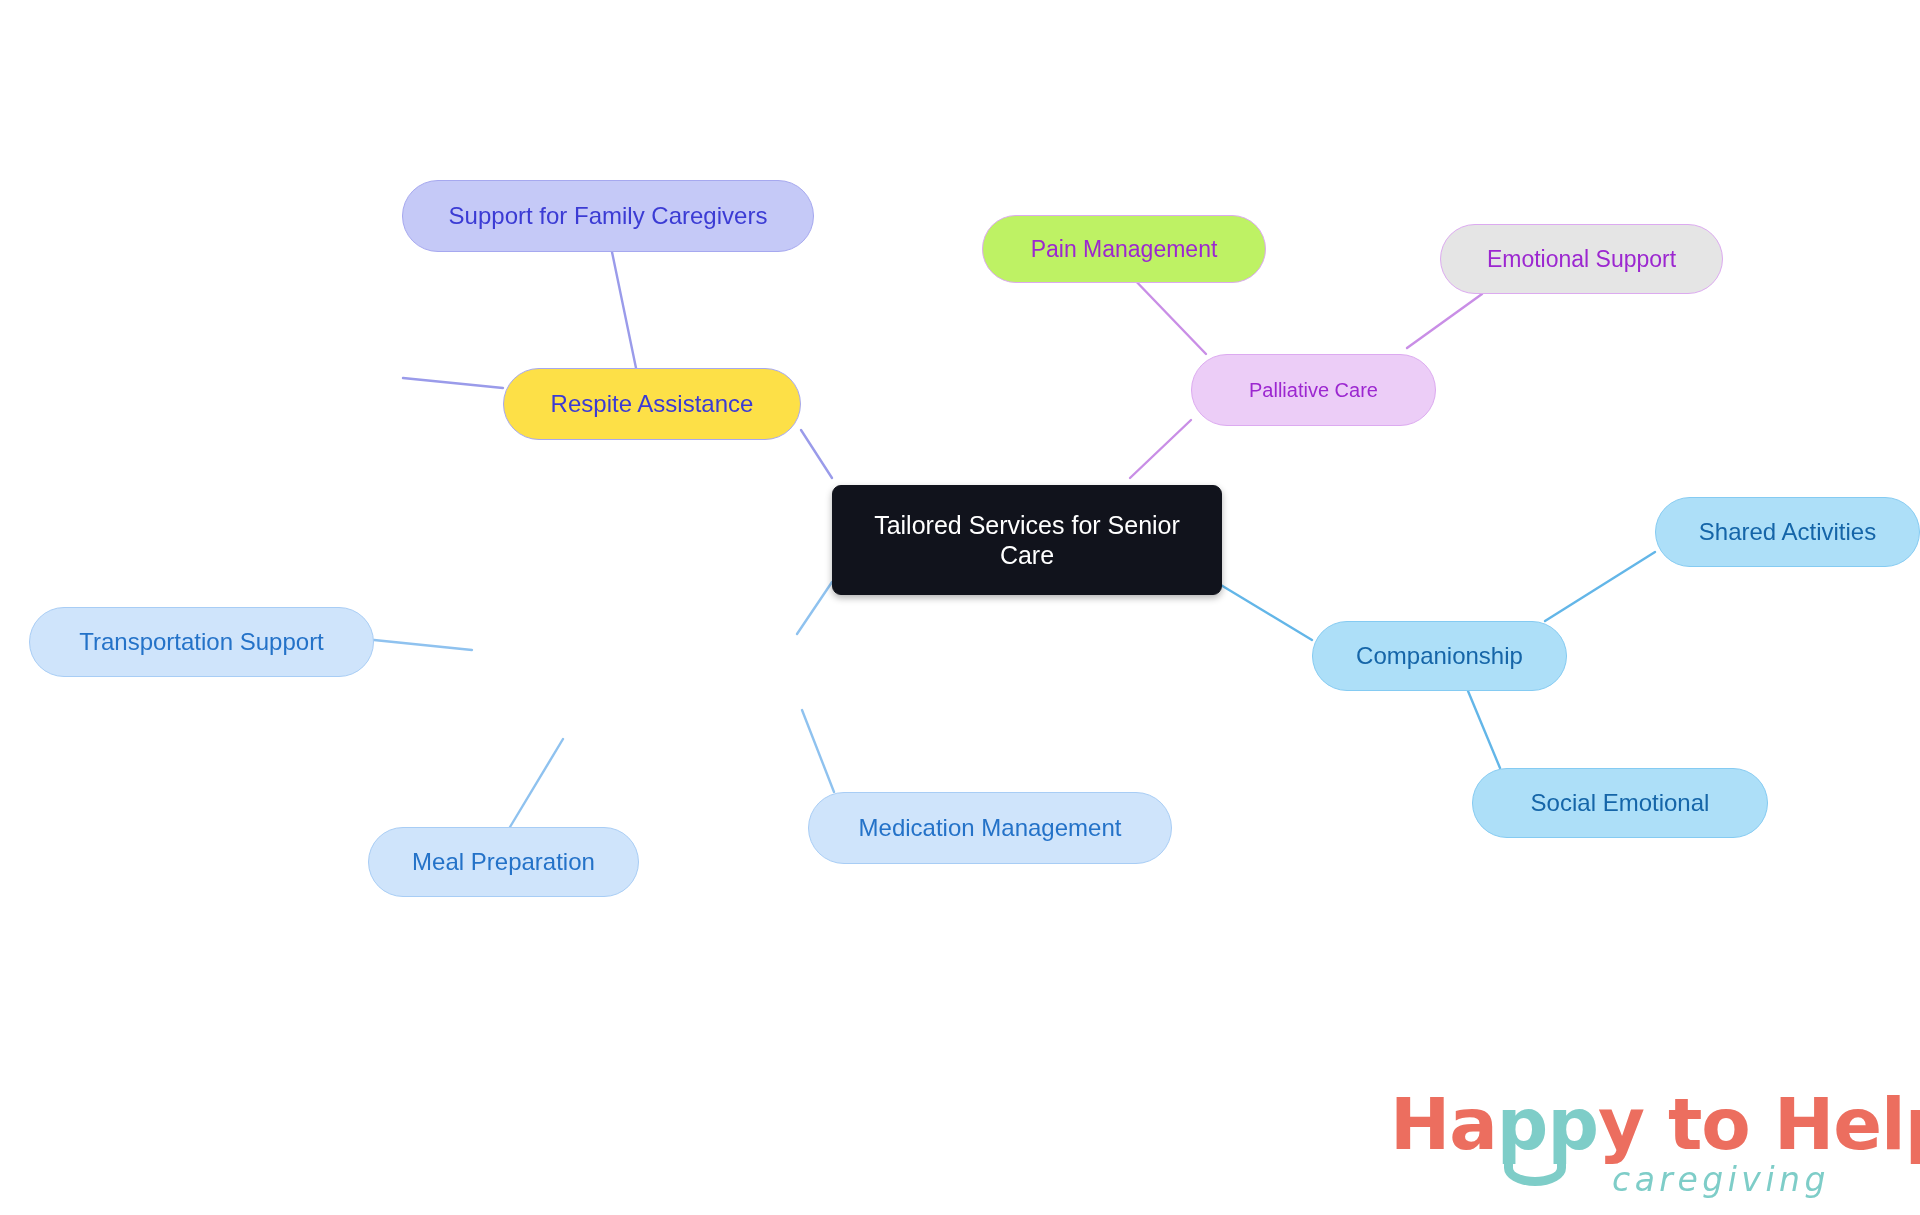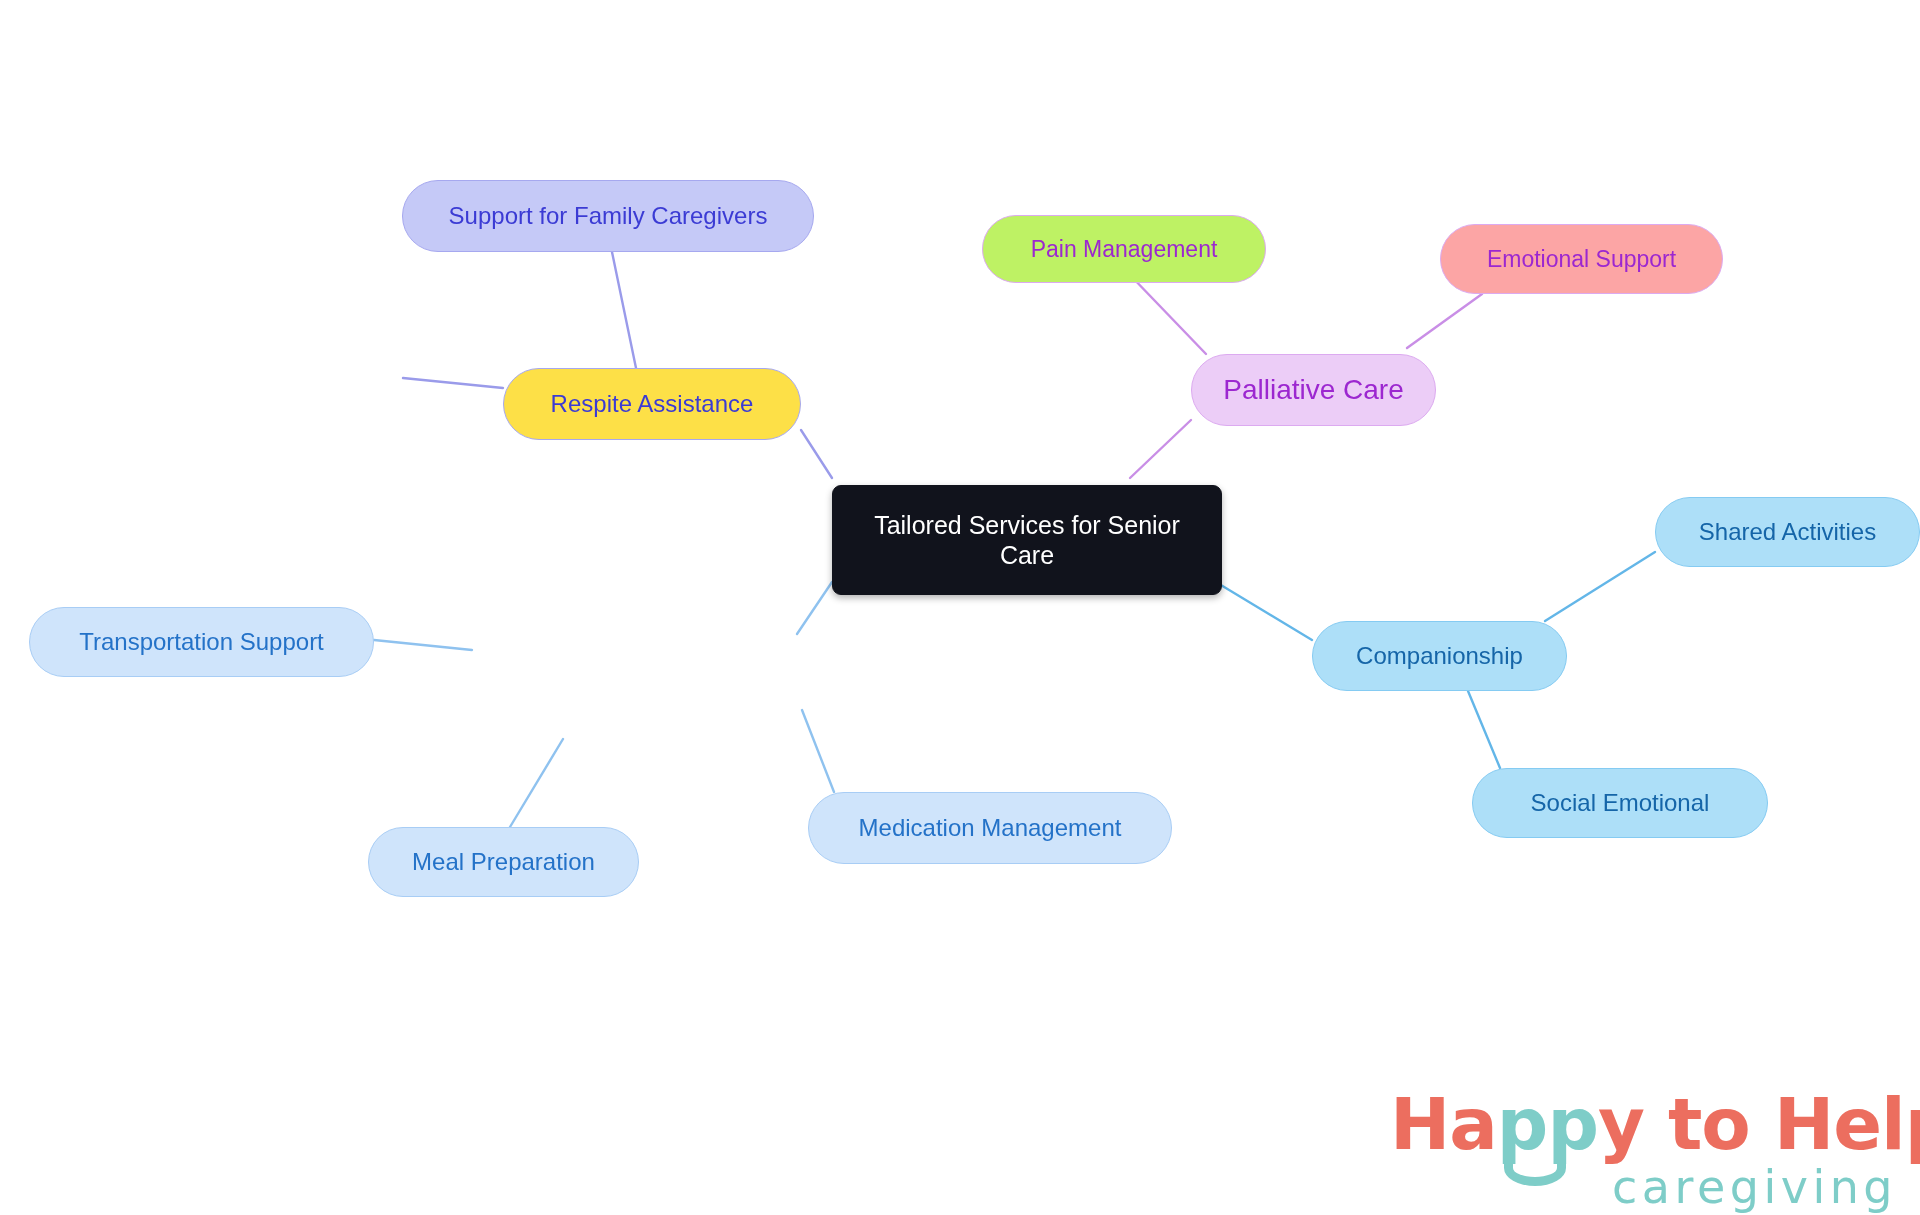--- a/index.html
+++ b/index.html
@@ -82,25 +82,26 @@
     height: 34px;
     border: 9px solid #7ecdc8;
     border-top: none;
     border-radius: 0 0 62px 62px / 0 0 36px 36px;
     box-sizing: border-box;
   }
   .brand-sub {
     position: absolute;
     left: 222px;
     top: 78px;
-    font-size: 46px;
+    font-size: 33px;
     letter-spacing: 4.5px;
     color: #7ecdc8;
     font-family: "DejaVu Sans", sans-serif;
     white-space: nowrap;
+    font-style: italic;
   }
 </style>
 </head>
 <body style="background: rgb(255, 255, 255);">
 
 <div id="mindmap-canvas">
 
   <svg class="edge-layer" viewBox="0 0 1920 1215">
     <g id="edges-group">
         <line x1="832" y1="478" x2="801" y2="430" stroke="#9a9bea" stroke-width="2.4" stroke-linecap="round"></line>
@@ -117,23 +118,23 @@
         <line x1="563" y1="739" x2="510" y2="827" stroke="#8fc2ef" stroke-width="2.4" stroke-linecap="round"></line>
         <line x1="802" y1="710" x2="834" y2="792" stroke="#8fc2ef" stroke-width="2.4" stroke-linecap="round"></line>
       </g>
   </svg>
 
   <div class="node-layer" id="node-layer">
       <div class="mm-node root" style="left: 832px; top: 485px; width: 390px; height: 110px; background: rgb(17, 19, 28); color: rgb(255, 255, 255); border-color: rgb(17, 19, 28); font-size: 25px;">Tailored Services for Senior
 Care</div>
       <div class="mm-node" style="left: 503px; top: 368px; width: 298px; height: 72px; background: #fde047; color: rgb(59, 59, 212); border-color: rgb(166, 168, 239); font-size: 24px;">Respite Assistance</div>
       <div class="mm-node" style="left: 402px; top: 180px; width: 412px; height: 72px; background: rgb(197, 201, 247); color: rgb(59, 59, 212); border-color: rgb(166, 168, 239); font-size: 24px;">Support for Family Caregivers</div>
-      <div class="mm-node" style="left: 1191px; top: 354px; width: 245px; height: 72px; background: rgb(236, 205, 247); color: rgb(156, 39, 208); border-color: rgb(220, 170, 240); font-size: 28px;">Palliative Care</div>
+      <div class="mm-node" style="left: 1191px; top: 354px; width: 245px; height: 72px; background: rgb(236, 205, 247); color: rgb(156, 39, 208); border-color: rgb(220, 170, 240); font-size: 20px;">Palliative Care</div>
       <div class="mm-node" style="left: 982px; top: 207px; width: 284px; height: 68px; background: #bef264; color: rgb(156, 39, 208); border-color: rgb(220, 170, 240); font-size: 23px; margin-top: 8px;">Pain Management</div>
-      <div class="mm-node" style="left: 1440px; top: 224px; width: 283px; height: 70px; background: #fca5a5; color: rgb(156, 39, 208); border-color: rgb(220, 170, 240); font-size: 23px;">Emotional Support</div>
+      <div class="mm-node" style="left: 1440px; top: 224px; width: 283px; height: 70px; background: #e5e5e5; color: rgb(156, 39, 208); border-color: rgb(220, 170, 240); font-size: 23px;">Emotional Support</div>
       <div class="mm-node" style="left: 1312px; top: 621px; width: 255px; height: 70px; background: rgb(173, 223, 248); color: rgb(21, 101, 168); border-color: rgb(133, 203, 242); font-size: 24px;">Companionship</div>
       <div class="mm-node" style="left: 1655px; top: 497px; width: 265px; height: 70px; background: rgb(173, 223, 248); color: rgb(21, 101, 168); border-color: rgb(133, 203, 242); font-size: 24px;">Shared Activities</div>
       <div class="mm-node" style="left: 1472px; top: 768px; width: 296px; height: 70px; background: rgb(173, 223, 248); color: rgb(21, 101, 168); border-color: rgb(133, 203, 242); font-size: 24px;">Social Emotional</div>
       <div class="mm-node" style="left: 29px; top: 607px; width: 345px; height: 70px; background: rgb(207, 228, 251); color: rgb(36, 114, 200); border-color: rgb(168, 205, 245); font-size: 24px;">Transportation Support</div>
       <div class="mm-node" style="left: 368px; top: 827px; width: 271px; height: 70px; background: rgb(207, 228, 251); color: rgb(36, 114, 200); border-color: rgb(168, 205, 245); font-size: 24px;">Meal Preparation</div>
       <div class="mm-node" style="left: 808px; top: 792px; width: 364px; height: 72px; background: rgb(207, 228, 251); color: rgb(36, 114, 200); border-color: rgb(168, 205, 245); font-size: 24px;">Medication Management</div>
     </div>
 
   <div id="brand-logo">
     <div class="brand-wordmark"><span class="brand-seg-coral">Ha</span><span class="brand-seg-teal">pp</span><span class="brand-seg-coral">y</span><span class="brand-seg-coral"> to Help</span></div>

